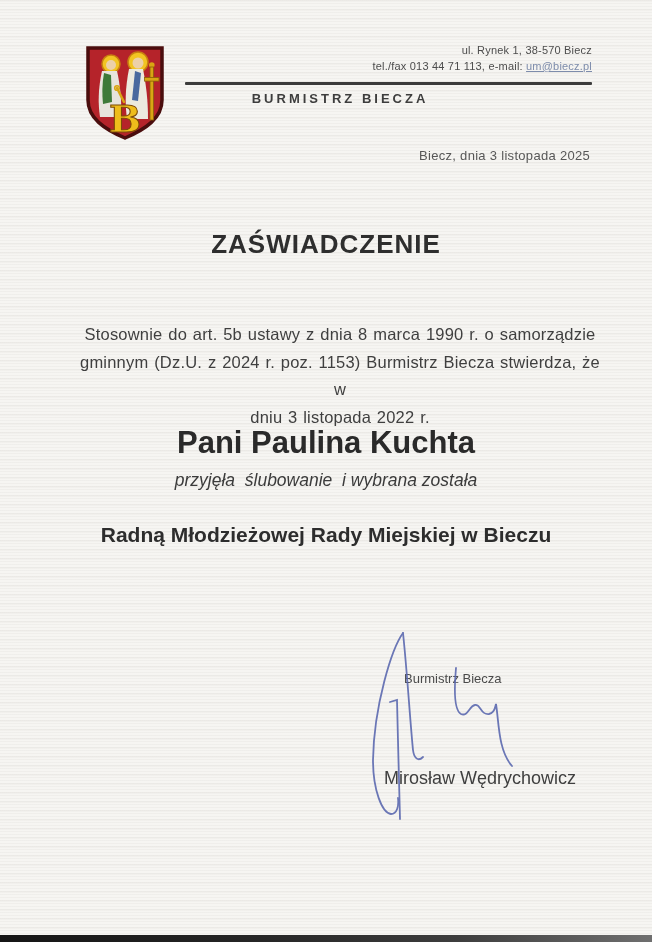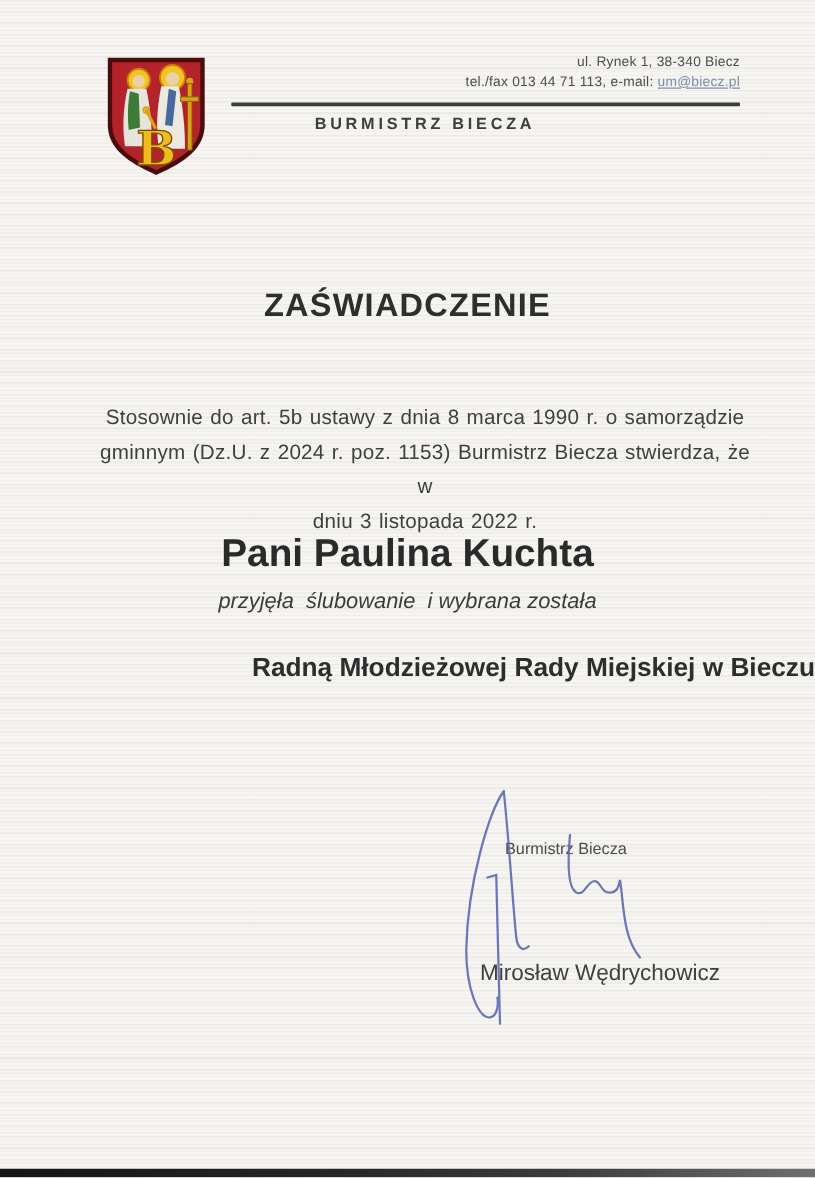--- a/index.html
+++ b/index.html
@@ -30,21 +30,21 @@
   .office-title{left:185px;top:91px;width:310px;text-align:center;font-size:13px;font-weight:bold;letter-spacing:3px;color:#3d3d3d;}
 
   .date-line{top:148px;right:62px;font-size:13px;color:#575757;letter-spacing:0.3px;}
 
   .doc-title{top:229px;left:0;width:652px;text-align:center;font-size:26px;font-weight:bold;color:#2e2e2e;letter-spacing:1px;}
 
   .body-par{top:321px;left:80px;width:520px;text-align:center;font-size:16.5px;line-height:27.5px;color:#3f3f3f;letter-spacing:0.2px;word-spacing:1px;}
 
   .recipient{top:425px;left:0;width:652px;text-align:center;font-size:31px;font-weight:bold;color:#2a2a2a;}
   .oath{top:470px;left:0;width:652px;text-align:center;font-size:17.5px;color:#3b3b3b;white-space:pre;font-style:italic;}
-  .role{top:523px;left:0;width:652px;text-align:right;font-size:21px;font-weight:bold;color:#2d2d2d;}
+  .role{top:523px;left:0;width:652px;text-align:center;font-size:21px;font-weight:bold;color:#2d2d2d;}
 
   .sig-title{top:671px;left:404px;font-size:13px;color:#4a4a4a;}
   .sig-name{top:768px;left:384px;font-size:18px;color:#3f3f3f;}
   .signature-svg{left:356px;top:610px;width:170px;height:215px;}
 
   .bottom-edge{left:0;bottom:0;width:652px;height:7px;
     background:linear-gradient(90deg,#151515 0%,#262626 40%,#3d3d3d 70%,#6f6f6f 100%);}
 </style>
 </head>
 <body>
@@ -70,27 +70,28 @@
     <circle cx="33" cy="44" r="2.3" fill="none" stroke="#d9a513" stroke-width="1.6"></circle>
 
     <circle cx="67.8" cy="21" r="2.8" fill="#d9a513"></circle>
     <rect x="66" y="23" width="3.6" height="53" fill="#d9a513" stroke="#8a5f08" stroke-width="0.8"></rect>
     <rect x="60.5" y="33.5" width="14.5" height="3.6" fill="#d9a513" stroke="#8a5f08" stroke-width="0.8"></rect>
 
     <text x="41" y="88" text-anchor="middle" font-size="38" font-weight="bold" font-family="'DejaVu Serif',serif" fill="#eebd1b" stroke="#7c4a06" stroke-width="1.1">B</text>
   </svg>
 
   <div class="abs contact">
-    <div>ul. Rynek 1, 38-340 Biecz</div>
+    <div>ul. Rynek 1, 38-570 Biecz</div>
     <div><span>tel./fax 013 44 71 113, e-mail: </span><span class="email">um@biecz.pl</span></div>
   </div>
 
   <div class="abs rule"></div>
   <div class="abs office-title">BURMISTRZ BIECZA</div>
 
+  <div class="abs date-line">Biecz, dnia 3 listopada 2025</div>
 
   <div class="abs doc-title">ZAŚWIADCZENIE</div>
 
   <div class="abs body-par">
     <div>Stosownie do art. 5b ustawy z dnia 8 marca 1990 r. o samorządzie</div>
     <div>gminnym (Dz.U. z 2024 r. poz. 1153) Burmistrz Biecza stwierdza, że w</div>
     <div>dniu 3 listopada 2022 r.</div>
   </div>
 
   <div class="abs recipient">Pani Paulina Kuchta</div>

